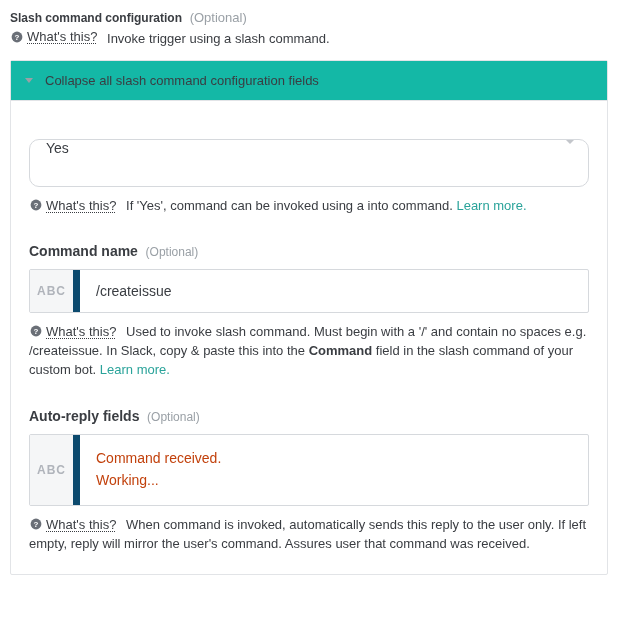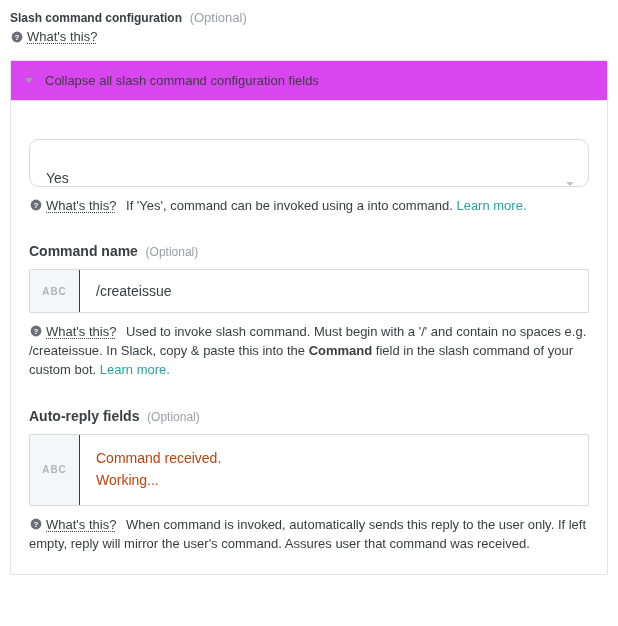--- a/index.html
+++ b/index.html
@@ -57,21 +57,21 @@
       margin-left: 6px;
       color: #3a3d42;
     }
     .panel {
       border: 1px solid #e2e4e7;
       border-radius: 2px;
       margin-top: 10px;
       background: #fff;
     }
     .panel-header {
-      background: #d946ef;
+      background: #14b8a6;
       border-bottom: 1px solid #e2e4e7;
       padding: 12px 14px;
       font-size: 13px;
       color: #3a3d42;
       cursor: pointer;
       display: flex;
       align-items: center;
       font-weight: 400;
     }
     .chevron {
@@ -107,21 +107,21 @@
       font-weight: 400;
       font-size: 12px;
       color: #9aa0a6;
       margin-left: 4px;
     }
     .select {
       border: 1px solid #d6d9dd;
       border-radius: 10px;
       height: 48px;
       display: flex;
-      align-items: flex-end;
+      align-items: flex-start;
       padding: 0 16px;
       font-size: 14px;
       color: #3a3d42;
       cursor: pointer;
       position: relative;
       background: #fff;
     }
     .select-caret {
       position: absolute;
       right: 14px;
@@ -133,26 +133,26 @@
     }
     .input-wrap {
       display: flex;
       border: 1px solid #d6d9dd;
       border-radius: 2px;
       background: #fff;
     }
     .input-prefix {
       width: 50px;
       background: #f5f6f7;
-      border-right: 1px solid #0c4a6e;
+      border-right: 7px solid #0c4a6e;
       display: flex;
       align-items: center;
       justify-content: center;
       color: #b0b4bb;
-      font-size: 10px;
+      font-size: 12px;
       letter-spacing: 1px;
       font-weight: 600;
       font-family: "Segoe UI", Arial, sans-serif;
     }
     .text-input {
       flex: 1;
       border: none;
       padding: 13px 16px;
       font-size: 14px;
       color: #3a3d42;
@@ -195,20 +195,21 @@
   <div class="whatsthis-row">
     <span class="help-icon-wrap">
       <span class="help-icon">
         <svg width="12" height="12" viewBox="0 0 12 12">
             <circle cx="6" cy="6" r="5.4" fill="#6a6f77"></circle>
             <text x="6" y="9" text-anchor="middle" font-size="8" fill="#fff" font-family="Arial" font-weight="bold">?</text>
           </svg>
       </span>
       <span class="whatsthis-link">What's this?</span>
     </span>
+    <span class="whatsthis-desc">Invoke trigger using a slash command.</span>
   </div>
 </div>
 
 <div class="panel">
   <div class="panel-header">
     <span class="chevron"></span>
     <span>Collapse all slash command configuration fields</span>
   </div>
   <div class="panel-body">
 

